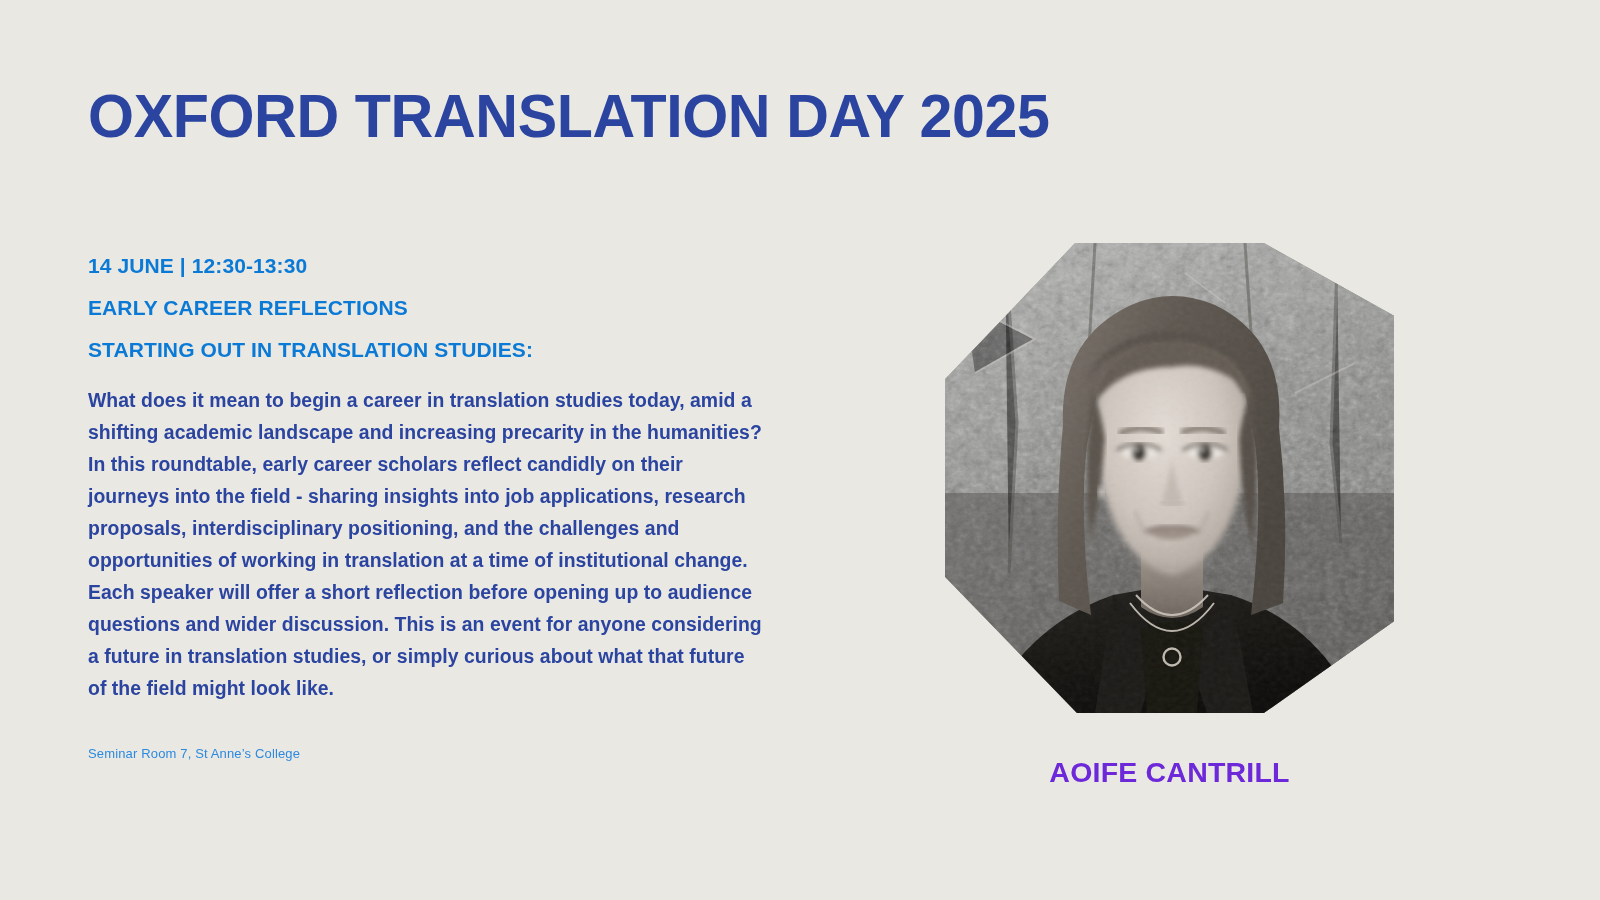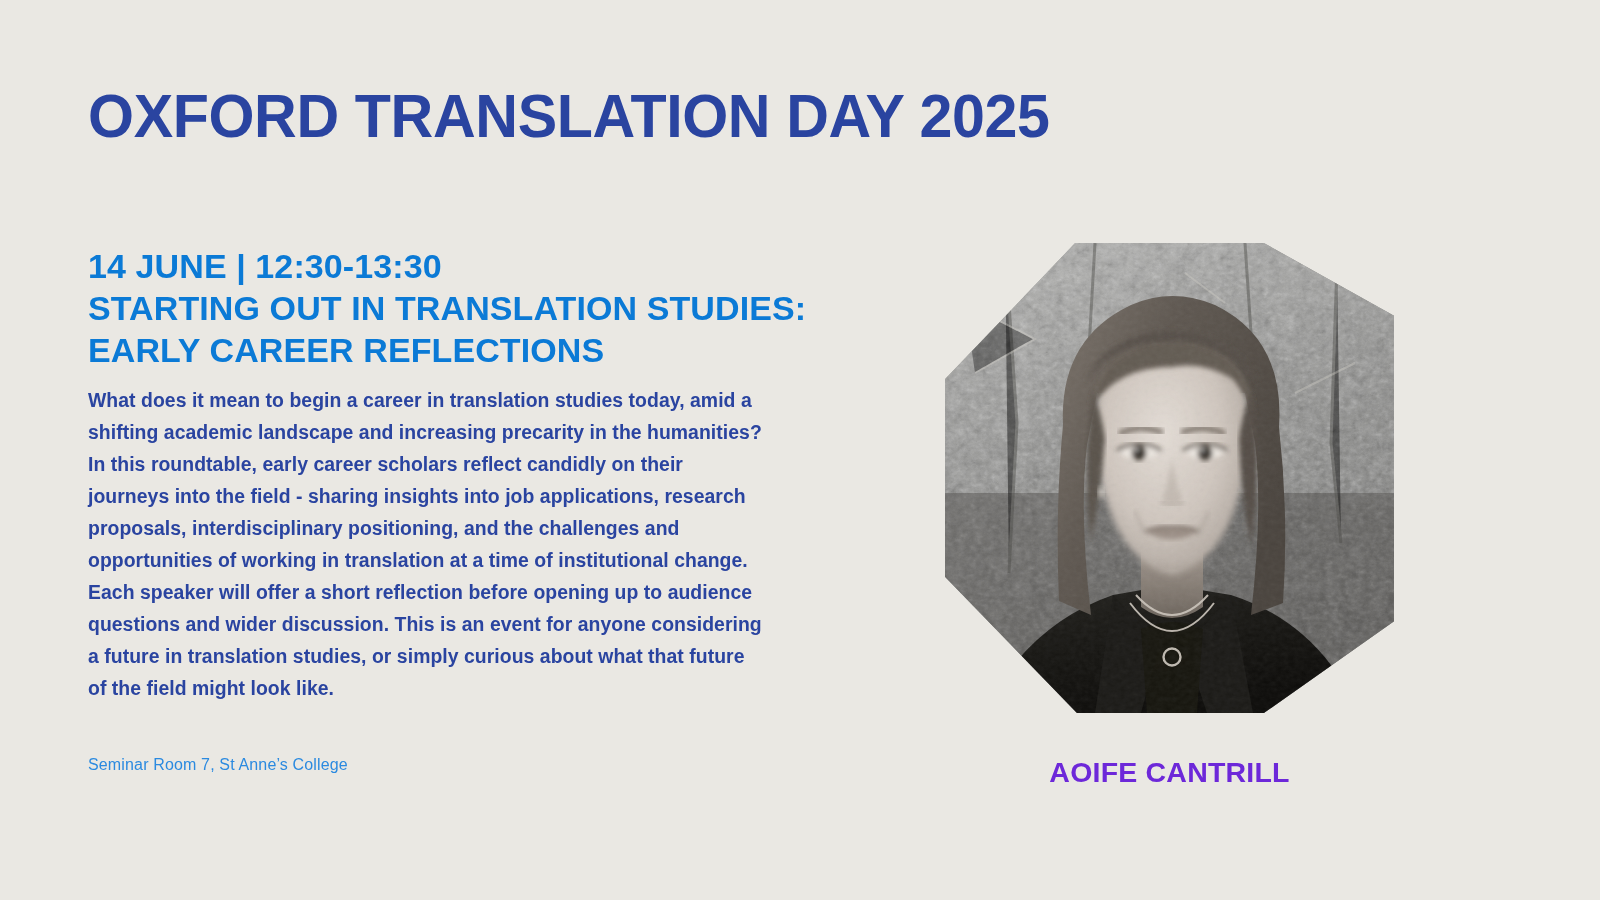--- a/index.html
+++ b/index.html
@@ -43,42 +43,42 @@
   .left-col {
     position: absolute;
     left: 88px;
     top: 245px;
     width: 690px;
   }
   .event-meta {
     margin: 0;
     color: #0B7AD6;
     font-weight: 700;
-    font-size: 34px;
+    font-size: 21px;
     line-height: 42px;
     letter-spacing: 0.1px;
   }
   .event-meta .meta-line {
     display: block;
     white-space: nowrap;
   }
   .event-desc {
     margin: 13px 0 0 0;
     color: #2A44A0;
     font-weight: 700;
     font-size: 19.4px;
     line-height: 32px;
     letter-spacing: 0.05px;
     width: 680px;
   }
   .venue {
-    margin: 48px 0 0 0;
+    margin: 37px 0 0 0;
     color: #2B8AE0;
     font-weight: 400;
-    font-size: 16px;
+    font-size: 13px;
     line-height: 26px;
     letter-spacing: 0.15px;
   }
 
   
   .portrait-wrap {
     position: absolute;
     left: 945px;
     top: 243px;
     width: 449px;
@@ -119,22 +119,22 @@
 <body>
 
 <div class="poster">
 
   <h1 class="poster-title">OXFORD TRANSLATION DAY 2025</h1>
 
   <div class="left-col">
 
     <div class="event-meta">
       <span class="meta-line">14 JUNE | 12:30-13:30</span>
+      <span class="meta-line">EARLY CAREER REFLECTIONS</span>
       <span class="meta-line">STARTING OUT IN TRANSLATION STUDIES:</span>
-      <span class="meta-line">EARLY CAREER REFLECTIONS</span>
     </div>
 
     <p class="event-desc">What does it mean to begin a career in translation studies today, amid a shifting academic landscape and increasing precarity in the humanities? In this roundtable, early career scholars reflect candidly on their journeys into the field - sharing insights into job applications, research proposals, interdisciplinary positioning, and the challenges and opportunities of working in translation at a time of institutional change. Each speaker will offer a short reflection before opening up to audience questions and wider discussion. This is an event for anyone considering a future in translation studies, or simply curious about what that future of the field might look like.</p>
 
     <p class="venue">Seminar Room 7, St Anne’s College</p>
   </div>
 
   <div class="portrait-wrap">
     <div class="portrait-clip">
       <svg class="portrait-svg" viewBox="0 0 449 470" preserveAspectRatio="xMidYMid slice">

